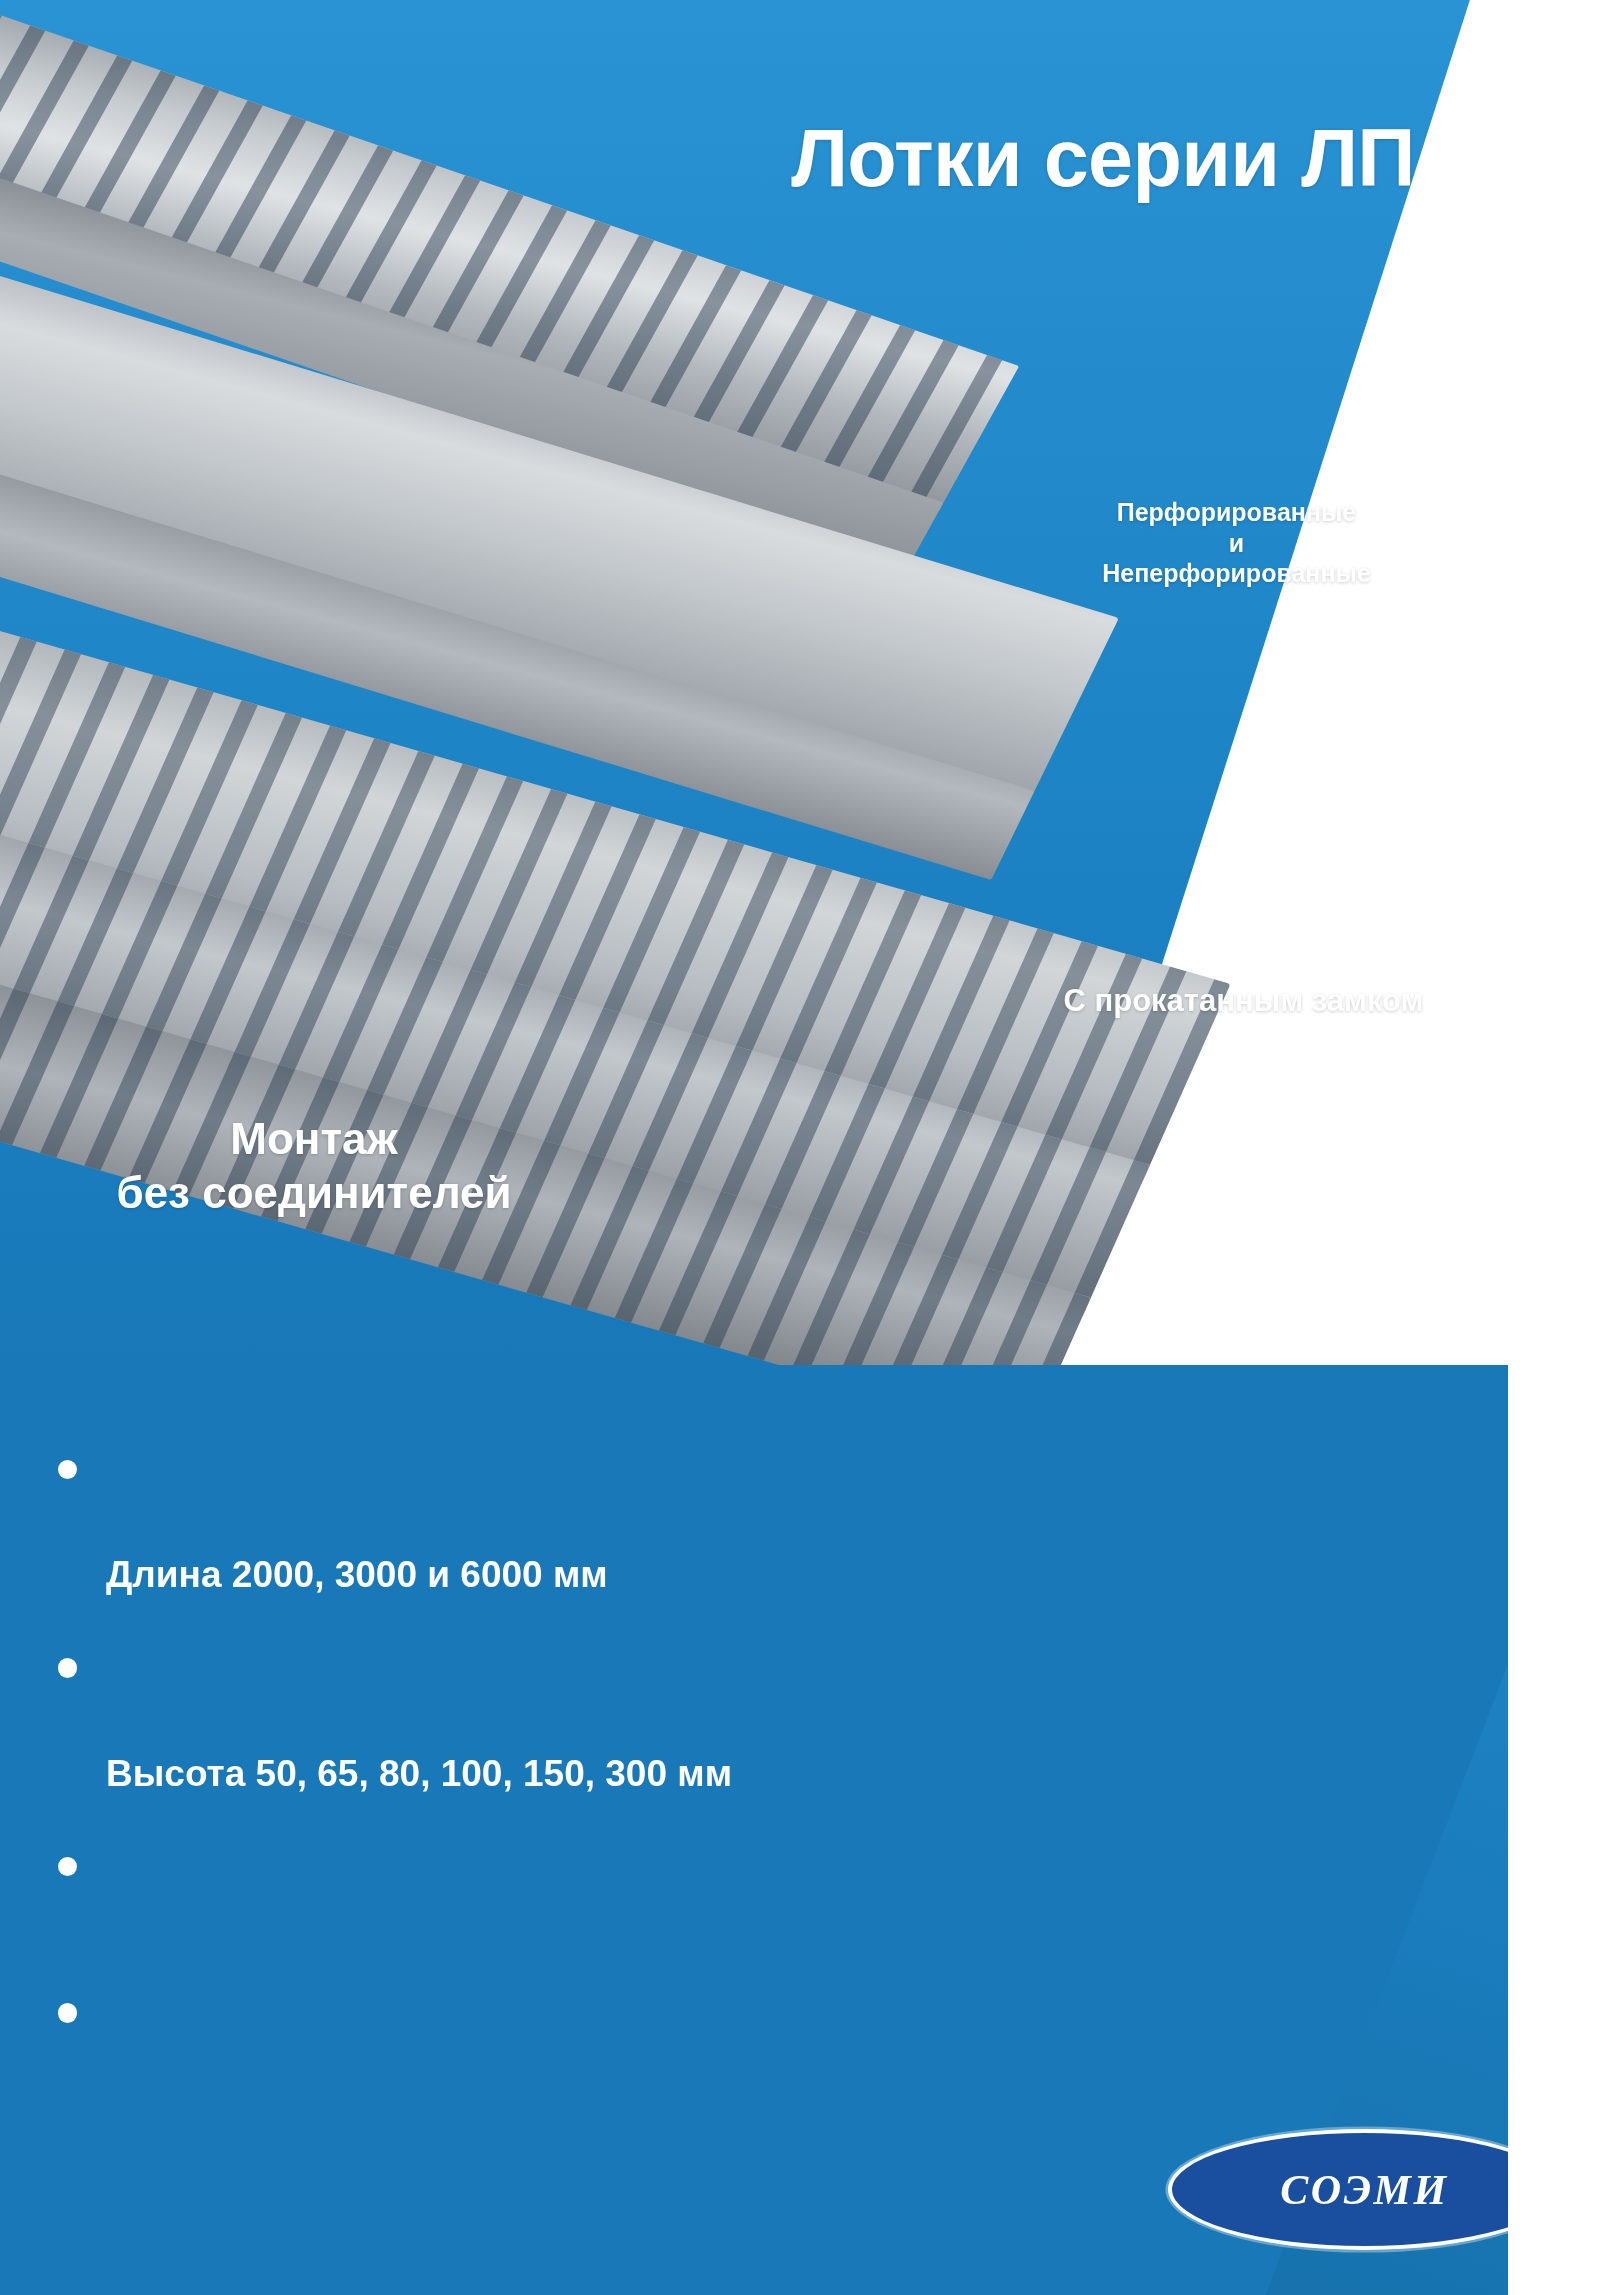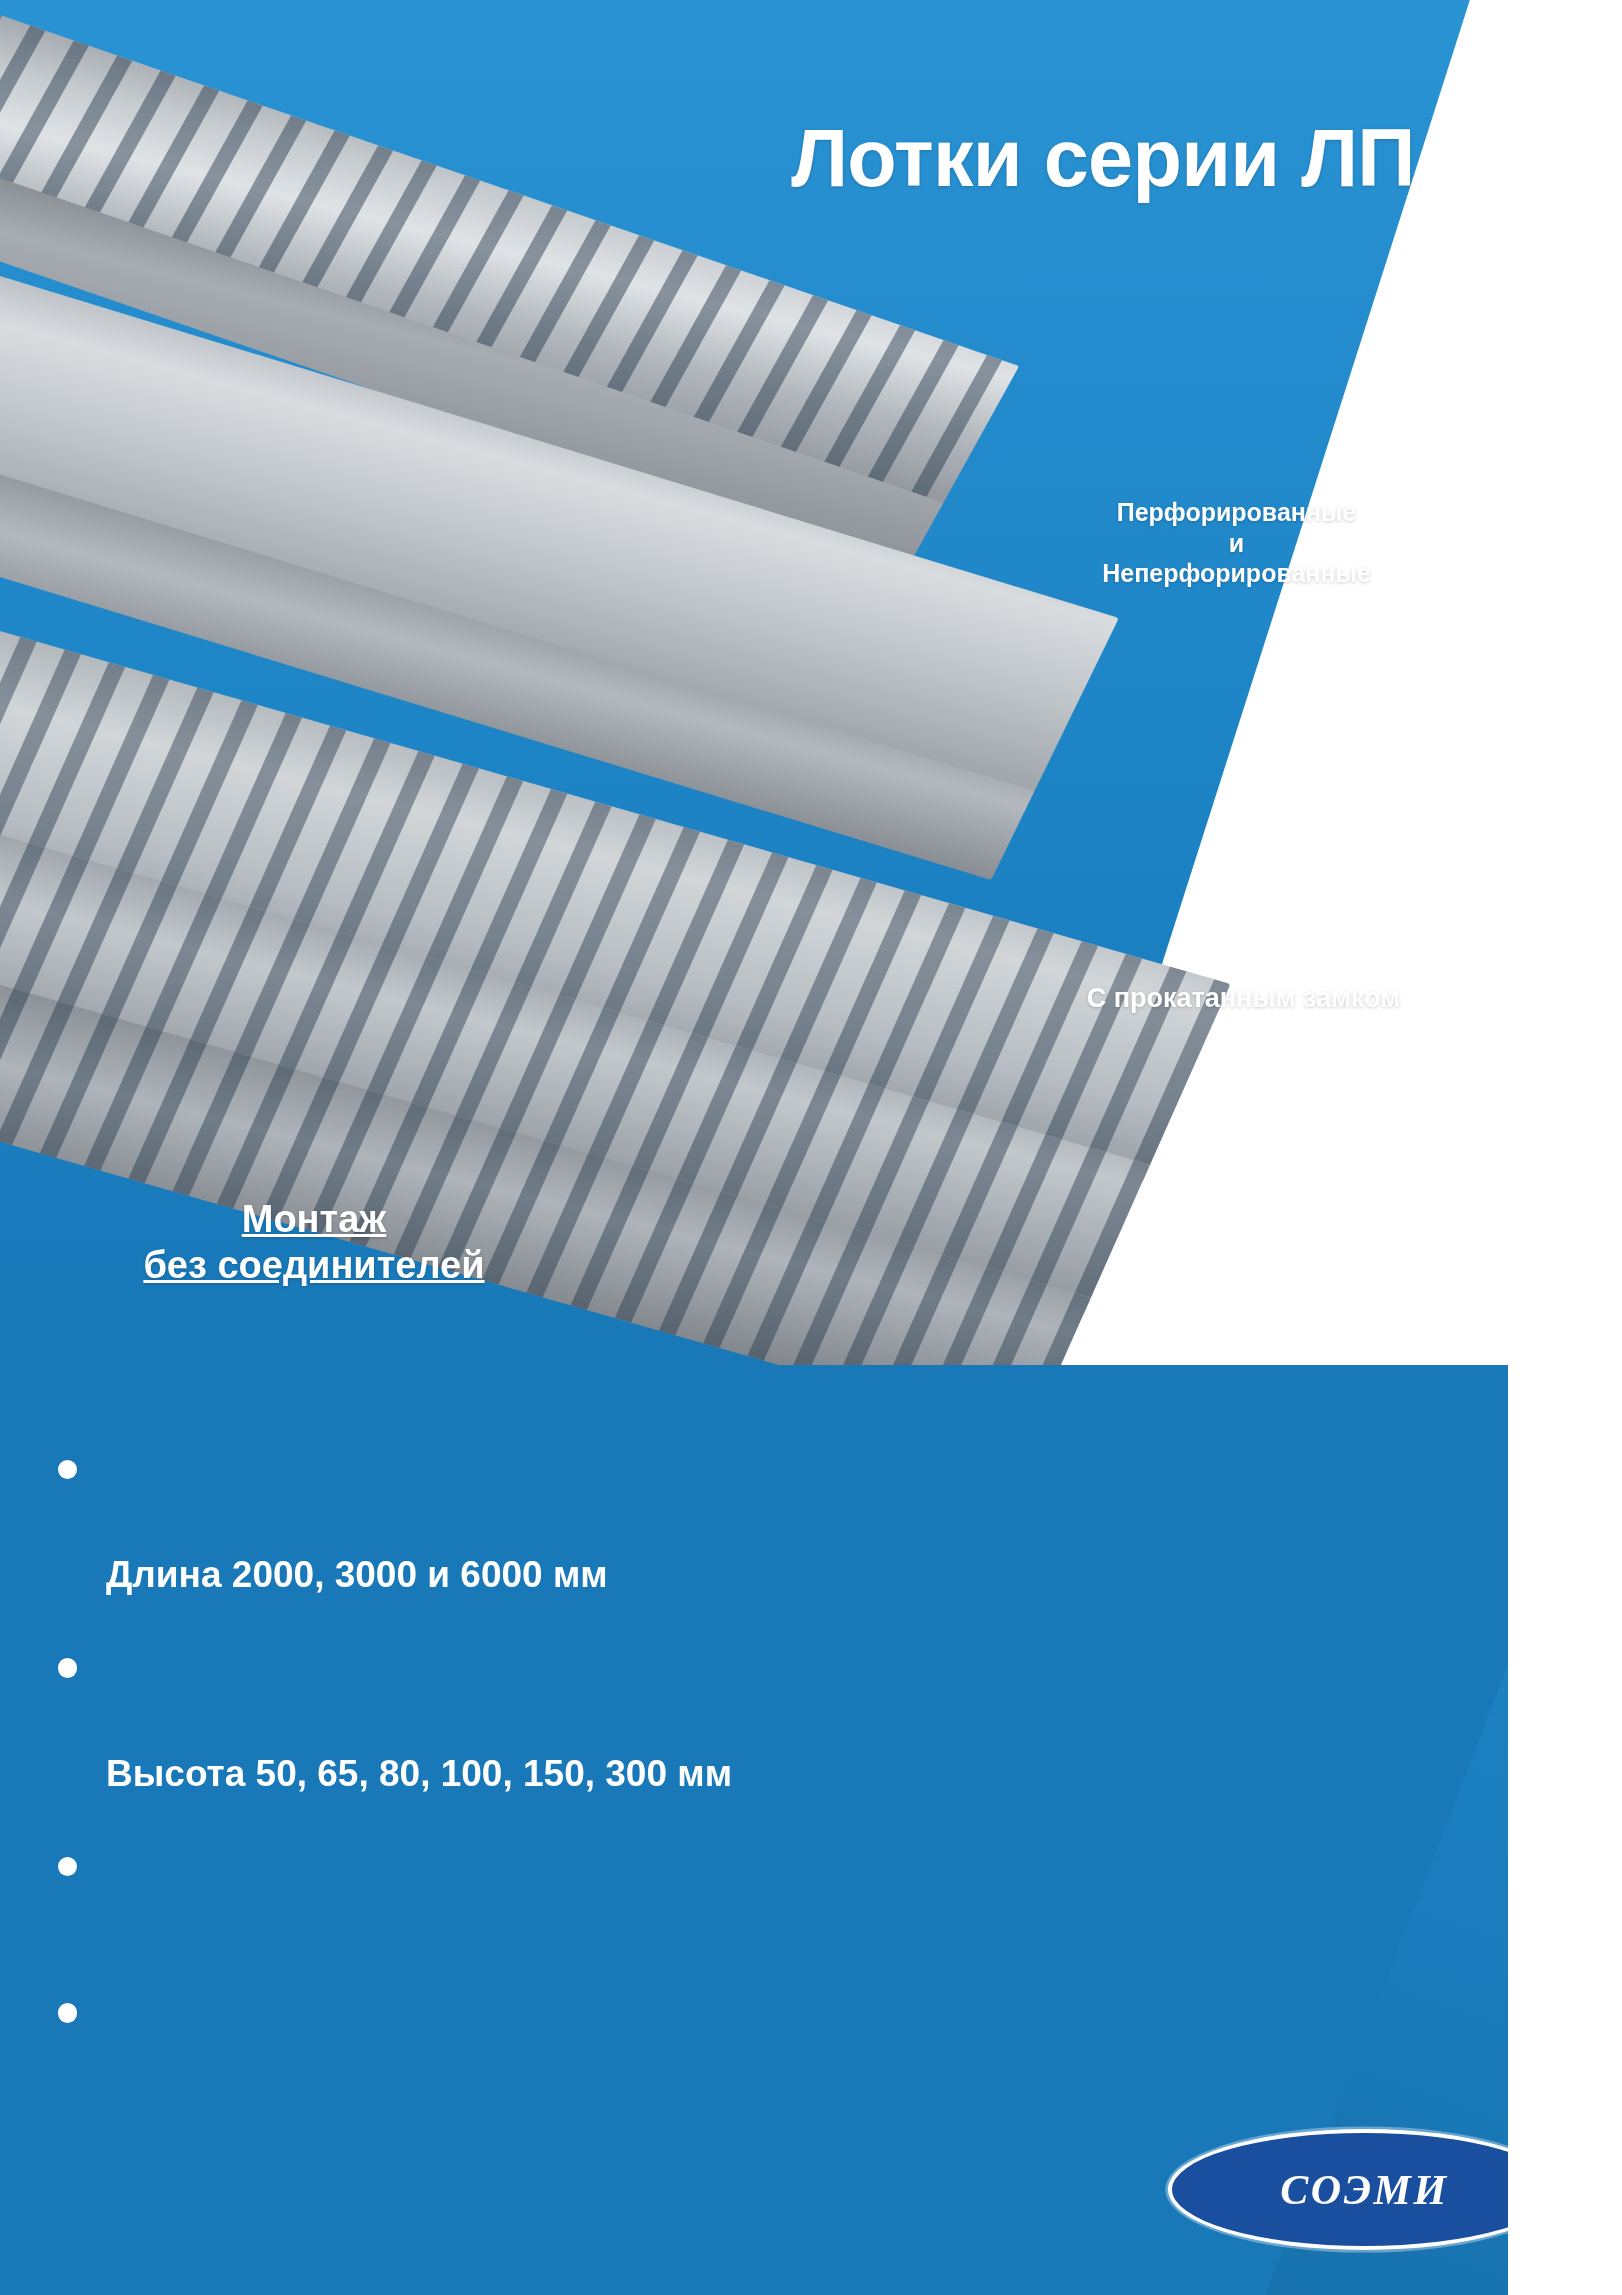--- a/index.html
+++ b/index.html
@@ -168,28 +168,27 @@
   #label-perf {
     right: 59px;
     top: 497px;
     width: 655px;
     font-size: 25px;
   }
   #label-lock {
     right: 124px;
     top: 982px;
     width: 511px;
-    font-size: 27px;
+    font-size: 31px;
   }
   #label-mount {
     left: 39px;
-    top: 1196px;
+    top: 1112px;
     width: 550px;
-    font-size: 38px;
-    text-decoration: underline;
+    font-size: 44px;
   }
 
   
   .specs {
     position: absolute;
     left: 0;
     top: 1365px;
     width: 1623px;
     height: 931px;
     background: #1878b8;

